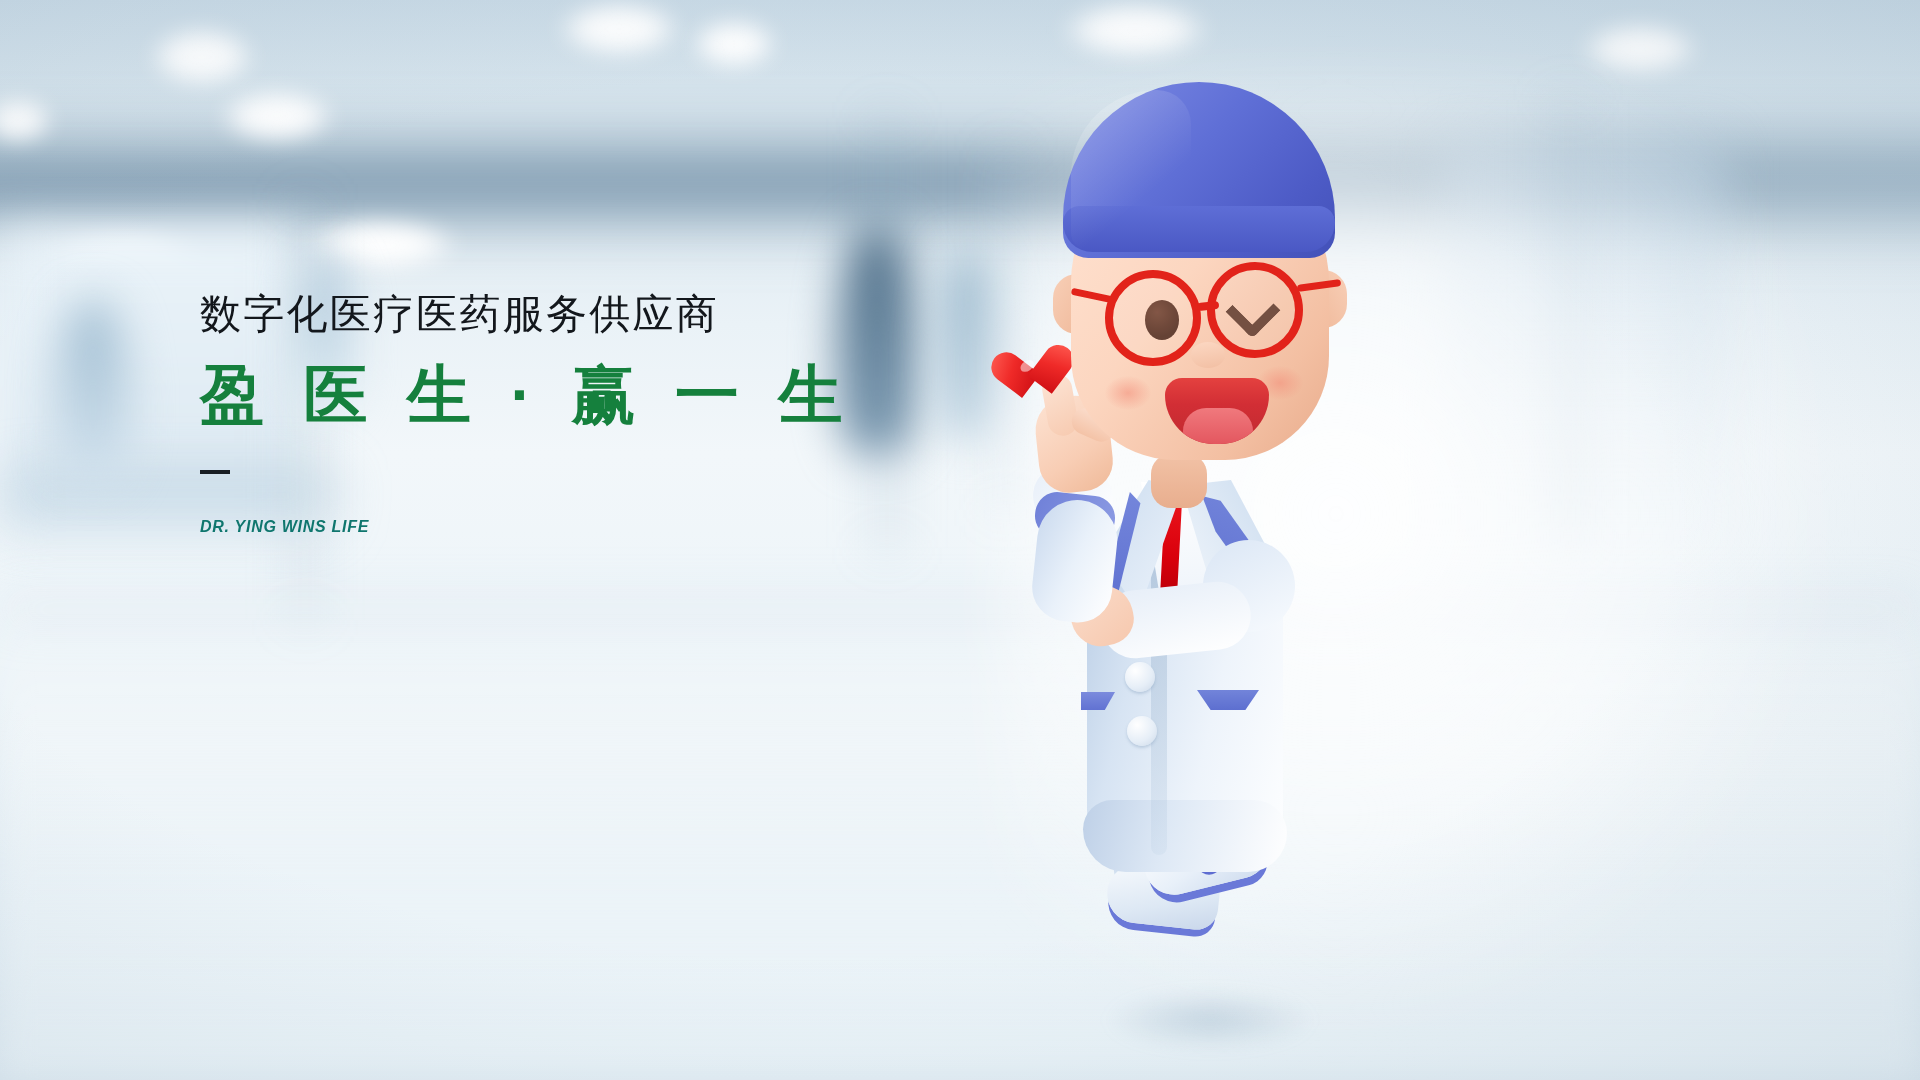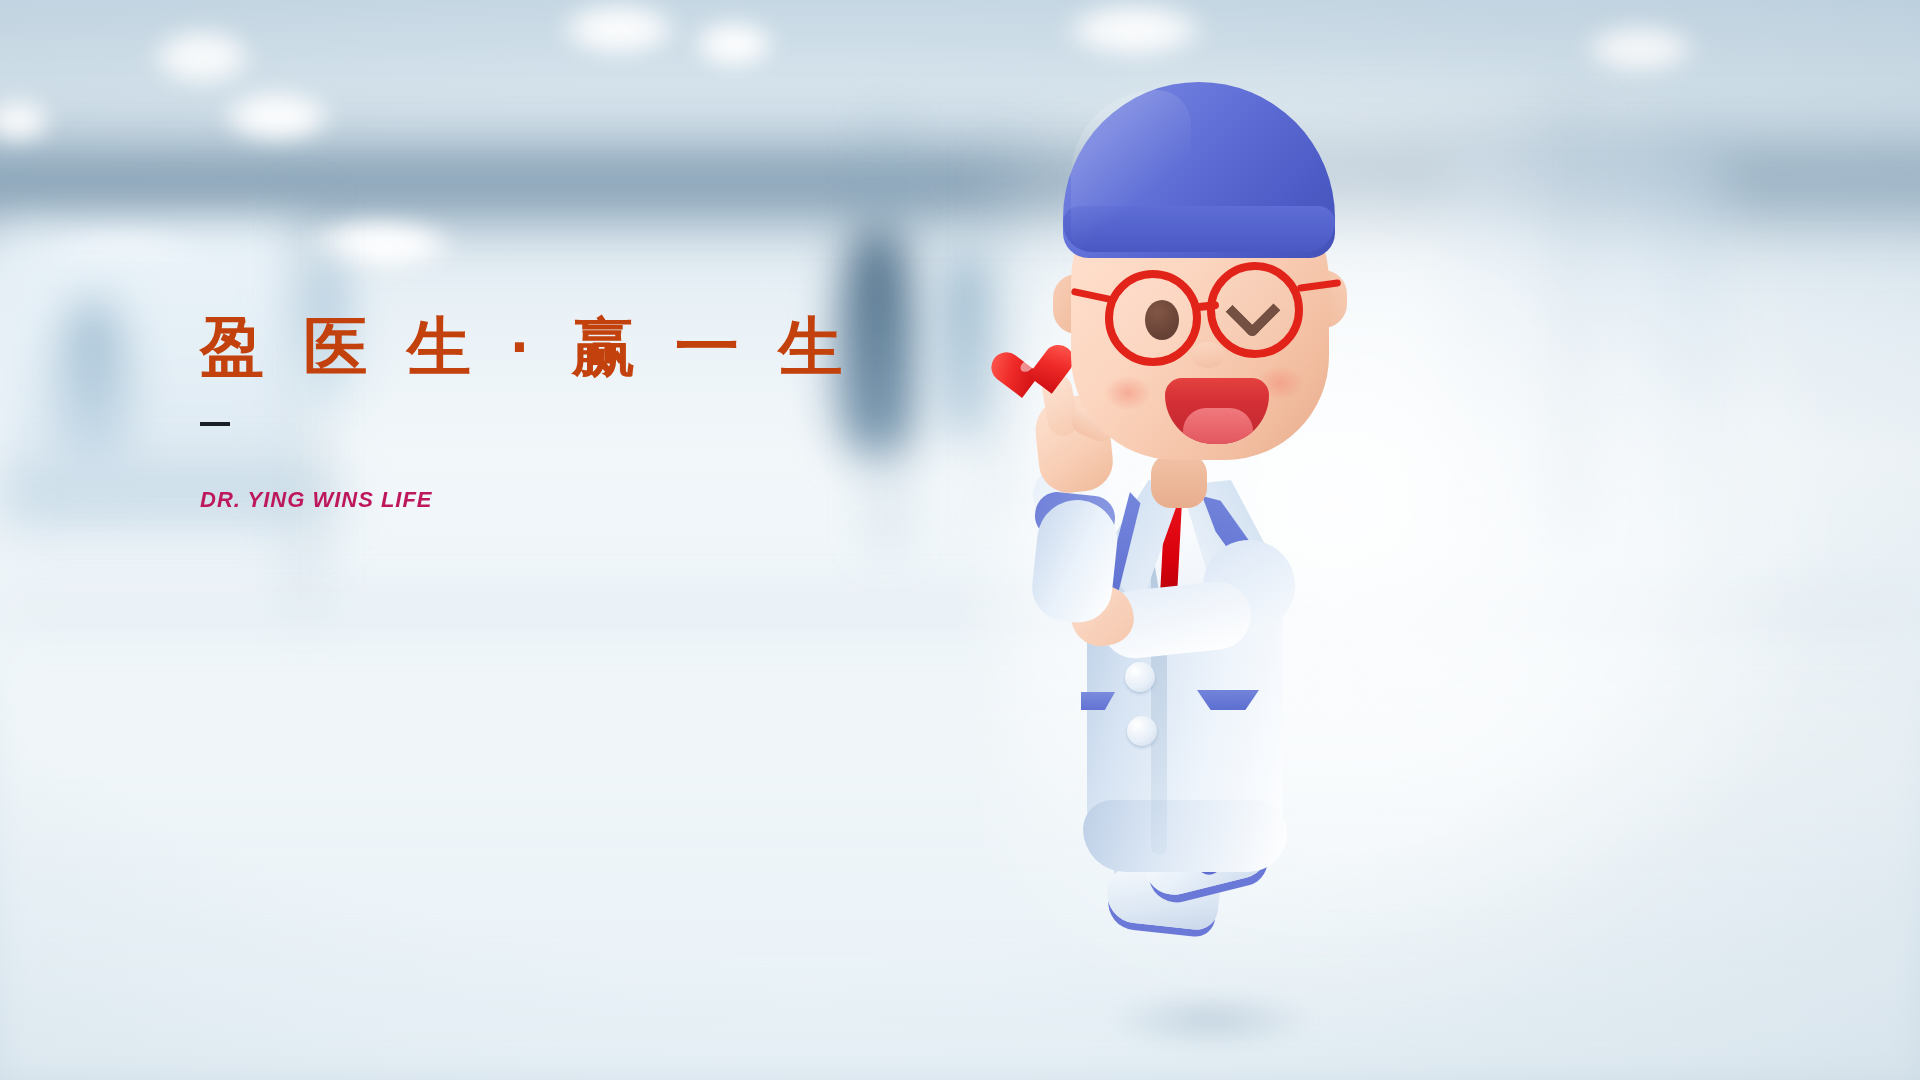--- a/index.html
+++ b/index.html
@@ -97,37 +97,37 @@
     letter-spacing:.055em;
     color:#13171c;
     font-weight:400;
     white-space:nowrap;
   }
   .slogan-cn {
     margin-top:22px;
     font-size:64px;
     line-height:1.12;
     letter-spacing:.17em;
-    color:#c2410c;
+    color:#15803d;
     font-weight:700;
     white-space:nowrap;
   }
   .rule {
     margin-top:38px;
     width:30px; height:4px;
     background:#1a1f25;
   }
   .sub-en {
-    margin-top:56px;
+    margin-top:40px;
     font-style:italic;
     font-weight:700;
-    font-size:22px;
+    font-size:16px;
     line-height:1.62;
     letter-spacing:.045em;
-    color:#be185d;
+    color:#0f766e;
   }
 
   
   #character {
     position:absolute;
     left:975px; top:30px;
     width:420px; height:1030px;
   }
   #character > * { position:absolute; }
 
@@ -461,20 +461,21 @@
   <div class="silhouette" style="left:838px; top:225px; width:78px; height:230px; background:linear-gradient(180deg,#4b6b85,#7e9cb3);"></div>
   <div class="silhouette" style="left:940px; top:250px; width:56px; height:190px; background:linear-gradient(180deg,#8fb0c6,#c2d6e4);"></div>
   <div class="silhouette" style="left:58px;  top:300px; width:70px; height:180px; background:linear-gradient(180deg,#9cbacf,#d2e2ee);"></div>
   <div class="silhouette" style="left:300px; top:258px; width:50px; height:150px; background:linear-gradient(180deg,#a7c2d6,#dcebf3);"></div>
 
   <div class="bg-floor"></div>
   <div class="bg-glow-center"></div>
   <div class="bg-vignette"></div>
 
   <div id="copy">
+    <div class="headline-cn">数字化医疗医药服务供应商</div>
 
     <div class="slogan-cn">盈 医 生 · 赢 一 生</div>
 
     <div class="rule"></div>
 
     <div class="sub-en">
       <div>DR. YING WINS LIFE</div>
     </div>
   </div>
 

